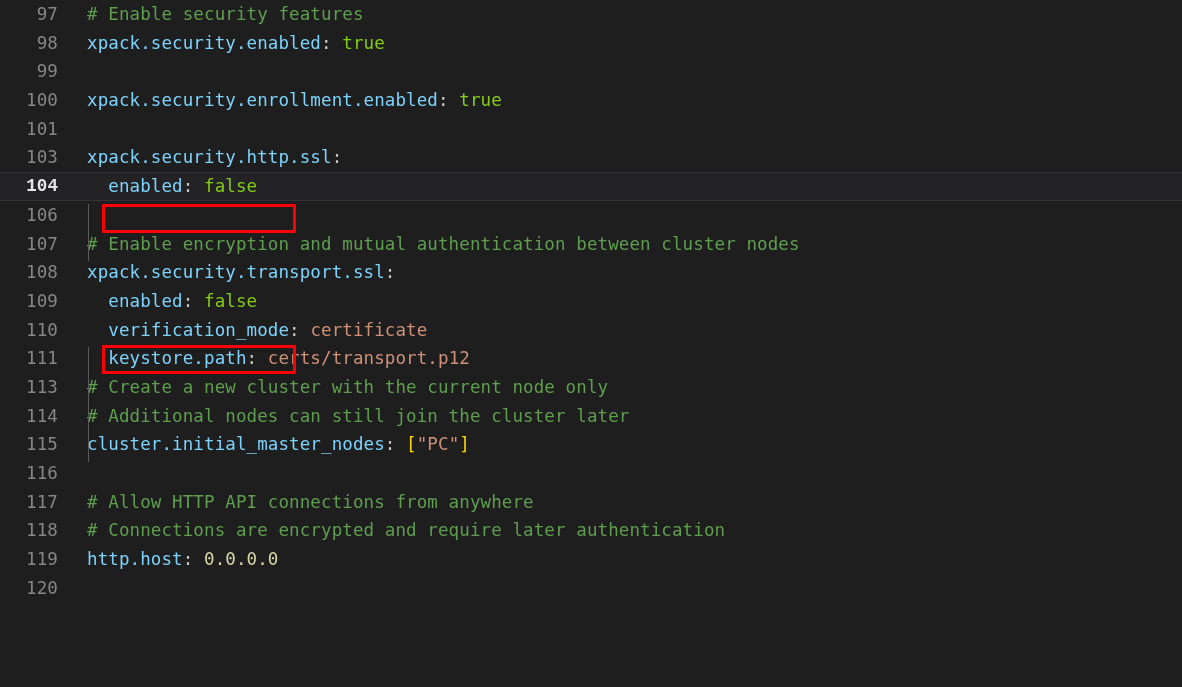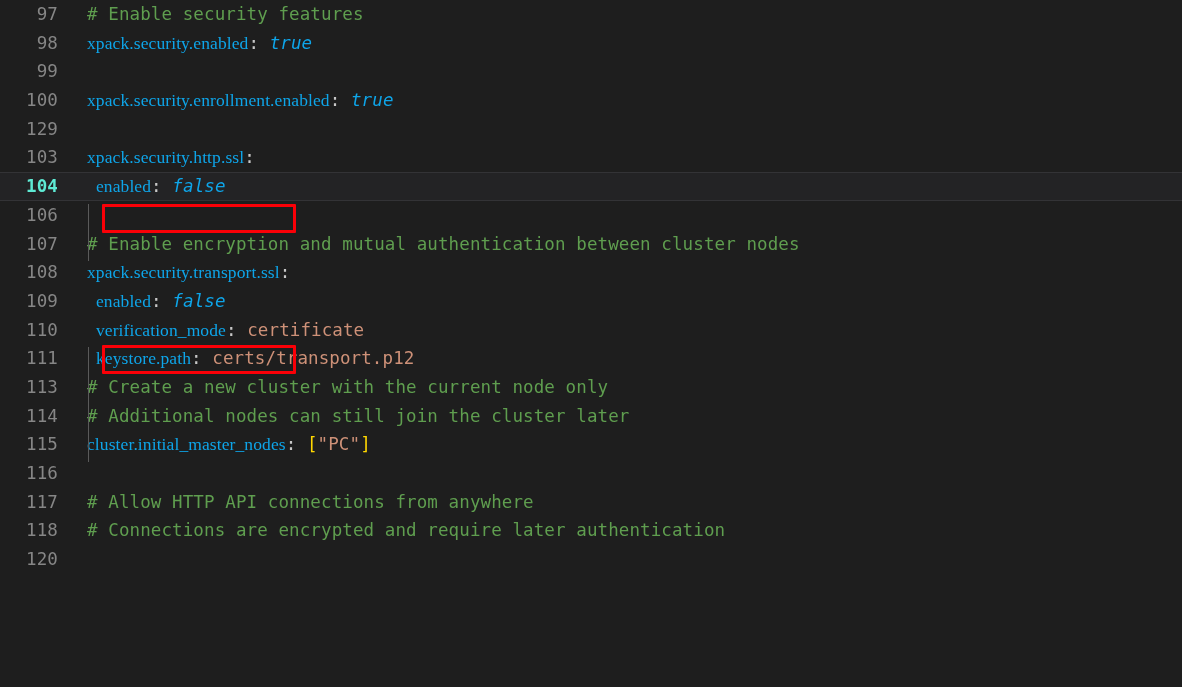--- a/index.html
+++ b/index.html
@@ -44,35 +44,36 @@
     display: inline-block;
     width: 66px;
     padding-right: 8px;
     box-sizing: border-box;
     text-align: right;
     color: #868686;
     font-size: 17.5px;
     vertical-align: top;
   }
   .line.active > .ln {
-    color: #5eead4;
+    color: #e5e5e5;
     font-weight: bold;
+    font-family: Liberation Mono, monospace;
   }
 
   .src {
     display: inline-block;
     vertical-align: top;
     padding-left: 21px;
   }
 
   
   .tok-comment { color: #5f9e4f; }
-  .tok-key     { color: #0ea5e9; font-family: Liberation Serif, serif; }
+  .tok-key     { color: #7dd3fc; }
   .tok-punct   { color: #c8c8c8; }
-  .tok-bool    { color: #0ea5e9; font-style: italic; }
+  .tok-bool    { color: #84cc16; }
   .tok-string  { color: #ce9178; }
   .tok-number  { color: #d7d7a8; }
   .tok-bracket { color: #ffd700; }
 
   
   .indent-guide {
     position: absolute;
     width: 1px;
     background: #5a5a5a;
     z-index: 1;
@@ -91,35 +92,36 @@
 </head>
 <body>
 
 <div id="editor">
 
   <div class="code-lines">
       <div class="line"><span class="ln">97</span><span class="src"><span class="tok-comment"># Enable security features</span></span></div>
       <div class="line"><span class="ln">98</span><span class="src"><span class="tok-key">xpack.security.enabled</span><span class="tok-punct">: </span><span class="tok-bool">true</span></span></div>
       <div class="line"><span class="ln">99</span><span class="src"></span></div>
       <div class="line"><span class="ln">100</span><span class="src"><span class="tok-key">xpack.security.enrollment.enabled</span><span class="tok-punct">: </span><span class="tok-bool">true</span></span></div>
-      <div class="line"><span class="ln">129</span><span class="src"></span></div>
+      <div class="line"><span class="ln">101</span><span class="src"></span></div>
       <div class="line"><span class="ln">103</span><span class="src"><span class="tok-key">xpack.security.http.ssl</span><span class="tok-punct">:</span></span></div>
       <div class="line active"><span class="ln">104</span><span class="src"><span class="tok-key">  enabled</span><span class="tok-punct">: </span><span class="tok-bool">false</span></span></div>
       <div class="line"><span class="ln">106</span><span class="src"></span></div>
       <div class="line"><span class="ln">107</span><span class="src"><span class="tok-comment"># Enable encryption and mutual authentication between cluster nodes</span></span></div>
       <div class="line"><span class="ln">108</span><span class="src"><span class="tok-key">xpack.security.transport.ssl</span><span class="tok-punct">:</span></span></div>
       <div class="line"><span class="ln">109</span><span class="src"><span class="tok-key">  enabled</span><span class="tok-punct">: </span><span class="tok-bool">false</span></span></div>
       <div class="line"><span class="ln">110</span><span class="src"><span class="tok-key">  verification_mode</span><span class="tok-punct">: </span><span class="tok-string">certificate</span></span></div>
       <div class="line"><span class="ln">111</span><span class="src"><span class="tok-key">  keystore.path</span><span class="tok-punct">: </span><span class="tok-string">certs/transport.p12</span></span></div>
       <div class="line"><span class="ln">113</span><span class="src"><span class="tok-comment"># Create a new cluster with the current node only</span></span></div>
       <div class="line"><span class="ln">114</span><span class="src"><span class="tok-comment"># Additional nodes can still join the cluster later</span></span></div>
       <div class="line"><span class="ln">115</span><span class="src"><span class="tok-key">cluster.initial_master_nodes</span><span class="tok-punct">: </span><span class="tok-bracket">[</span><span class="tok-string">"PC"</span><span class="tok-bracket">]</span></span></div>
       <div class="line"><span class="ln">116</span><span class="src"></span></div>
       <div class="line"><span class="ln">117</span><span class="src"><span class="tok-comment"># Allow HTTP API connections from anywhere</span></span></div>
       <div class="line"><span class="ln">118</span><span class="src"><span class="tok-comment"># Connections are encrypted and require later authentication</span></span></div>
+      <div class="line"><span class="ln">119</span><span class="src"><span class="tok-key">http.host</span><span class="tok-punct">: </span><span class="tok-number">0.0.0.0</span></span></div>
       <div class="line"><span class="ln">120</span><span class="src"></span></div>
     </div>
 
   <div>
       <div class="indent-guide" style="left: 88px; top: 204px; height: 57px;"></div>
       <div class="indent-guide" style="left: 88px; top: 347px; height: 115px;"></div>
     </div>
 
   <div>
       <div class="annot-box" style="left: 102px; top: 204px; width: 194px; height: 29px;"></div>

